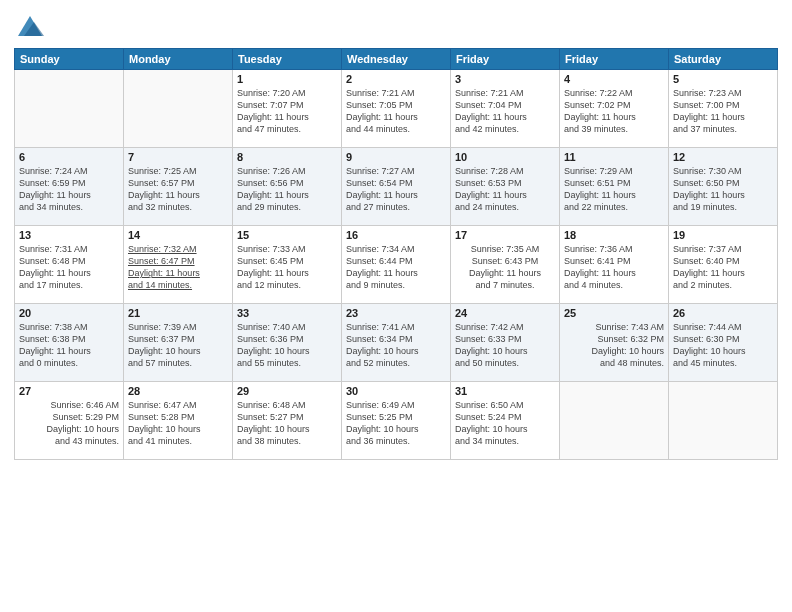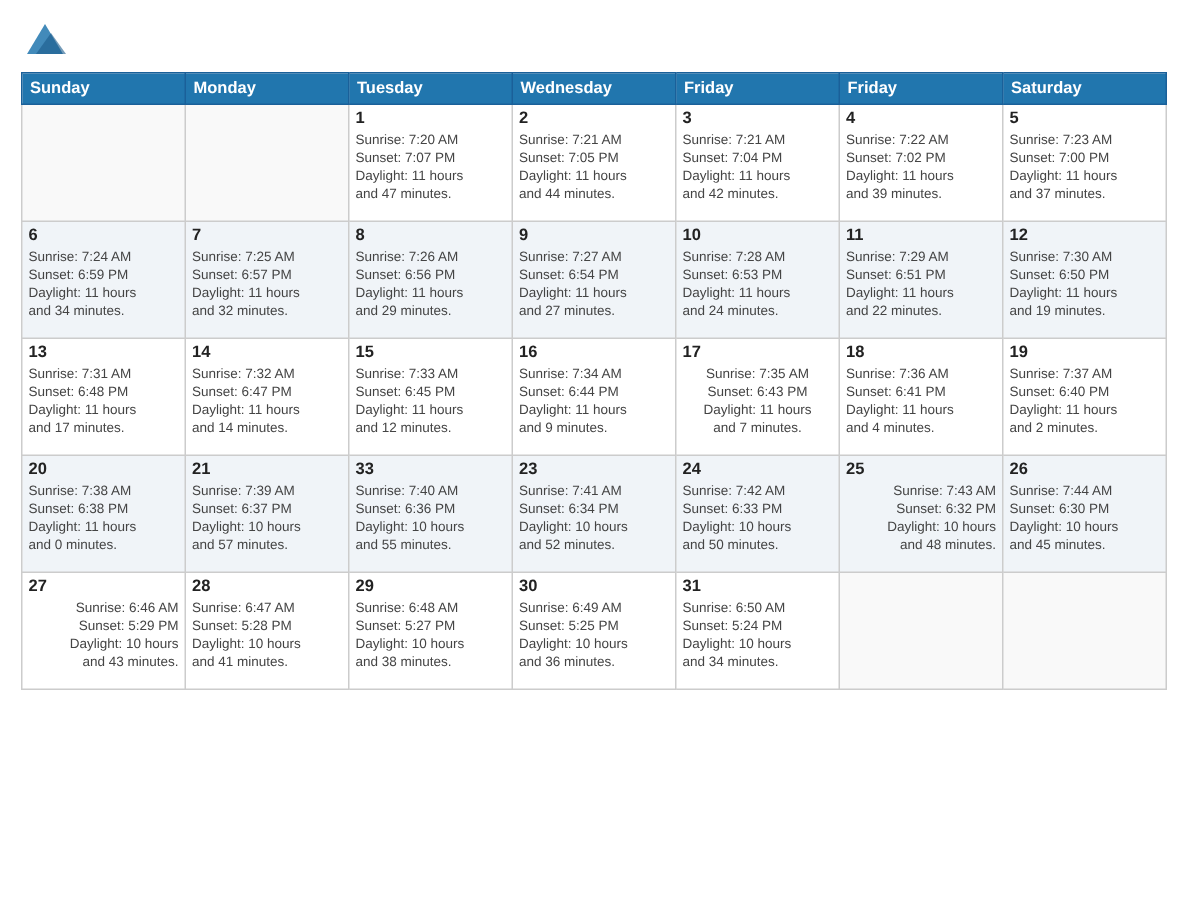--- a/index.html
+++ b/index.html
@@ -235,21 +235,21 @@
         <tr>
           <td>
             <span class="day-num">13</span>
             <div class="day-info" style="white-space: pre-line;">Sunrise: 7:31 AM
 Sunset: 6:48 PM
 Daylight: 11 hours
 and 17 minutes.</div>
           </td>
           <td>
             <span class="day-num">14</span>
-            <div class="day-info" style="white-space: pre-line;">Sunrise: 7:32 AM
+            <div class="day-info" style="white-space: pre-line; text-decoration: underline;">Sunrise: 7:32 AM
 Sunset: 6:47 PM
 Daylight: 11 hours
 and 14 minutes.</div>
           </td>
           <td>
             <span class="day-num">15</span>
             <div class="day-info" style="white-space: pre-line;">Sunrise: 7:33 AM
 Sunset: 6:45 PM
 Daylight: 11 hours
 and 12 minutes.</div>

